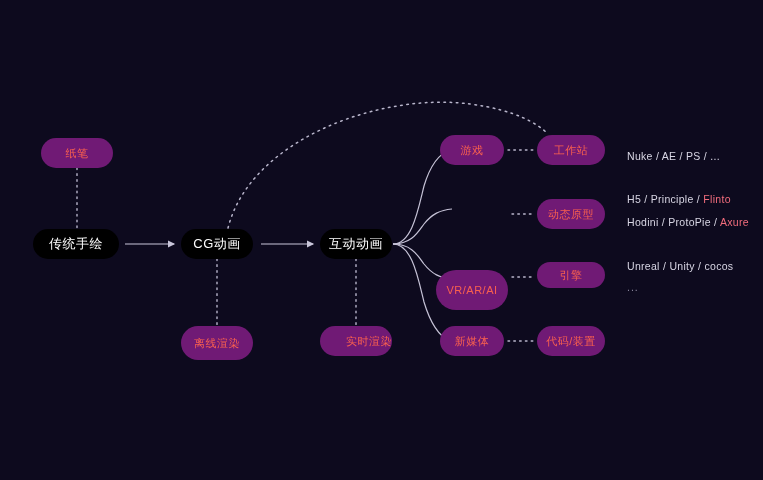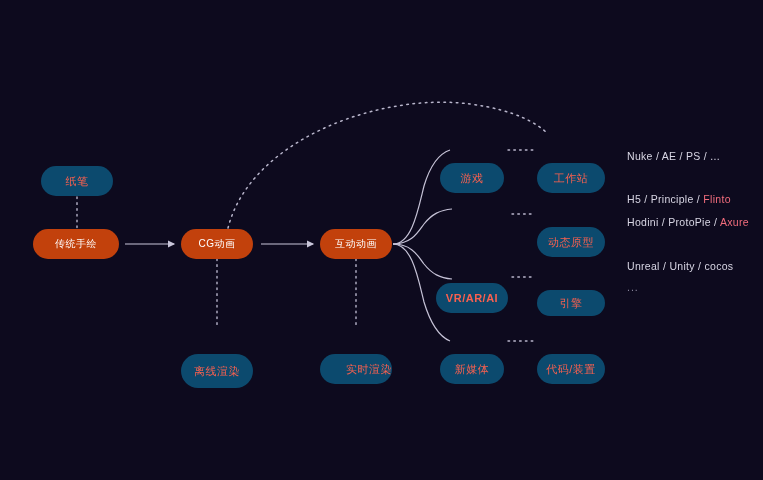--- a/index.html
+++ b/index.html
@@ -26,32 +26,31 @@
     position: absolute;
     display: flex;
     align-items: center;
     justify-content: center;
     border-radius: 999px;
     box-sizing: border-box;
     white-space: nowrap;
     letter-spacing: 0.5px;
   }
   .node-filled {
-    background: #c2410c;
+    background: #000000;
     color: #ffffff;
-    font-size: 10px;
+    font-size: 13px;
     font-weight: 400;
     align-items: center;
   }
   .node-outline {
-    background: #0c4a6e;
+    background: #701a75;
     color: #f9604f;
     font-size: 11px;
     font-weight: 400;
-    margin-top: 28px;
   }
   .side-text {
     position: absolute;
     color: #d8d6e4;
     font-size: 10.5px;
     letter-spacing: 0.3px;
     white-space: nowrap;
   }
   .side-text .hl {
     color: #f26d7d;
@@ -126,21 +125,21 @@
 
   <div class="node node-outline" style="left:320px; top:326px; width:72px; height:30px;justify-content:flex-end;">
     <span>实时渲染</span>
   </div>
 
   <div class="node node-outline" style="left:440px; top:135px; width:64px; height:30px;">
     <span>游戏</span>
   </div>
 
 
-  <div class="node node-outline" style="left:436px; top:255px; width:72px; height:30px;font-weight:bold;">
+  <div class="node node-outline" style="left:436px; top:270px; width:72px; height:40px;">
     <span>VR/AR/AI</span>
   </div>
 
   <div class="node node-outline" style="left:440px; top:326px; width:64px; height:30px;">
     <span>新媒体</span>
   </div>
 
   <div class="node node-outline" style="left:537px; top:135px; width:68px; height:30px;text-align:right;">
     <span>工作站</span>
   </div>

